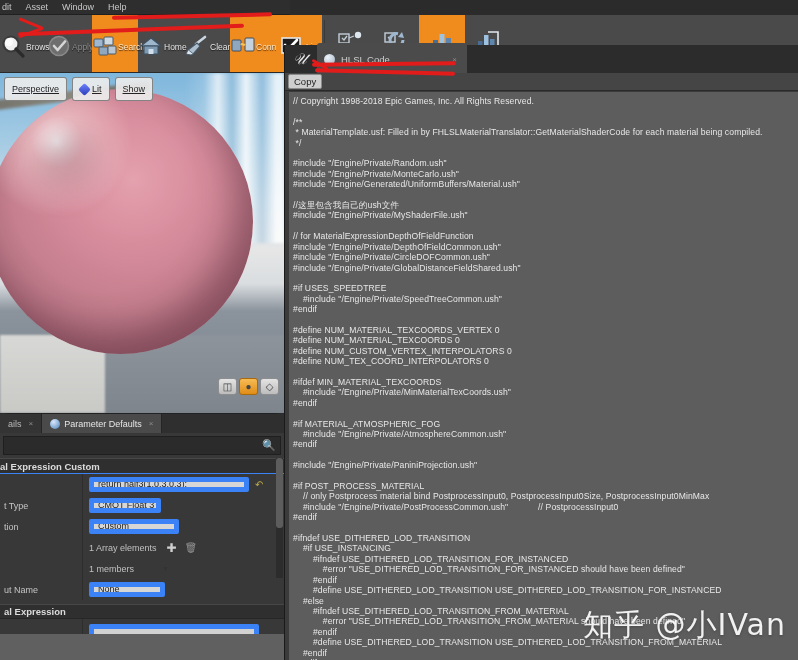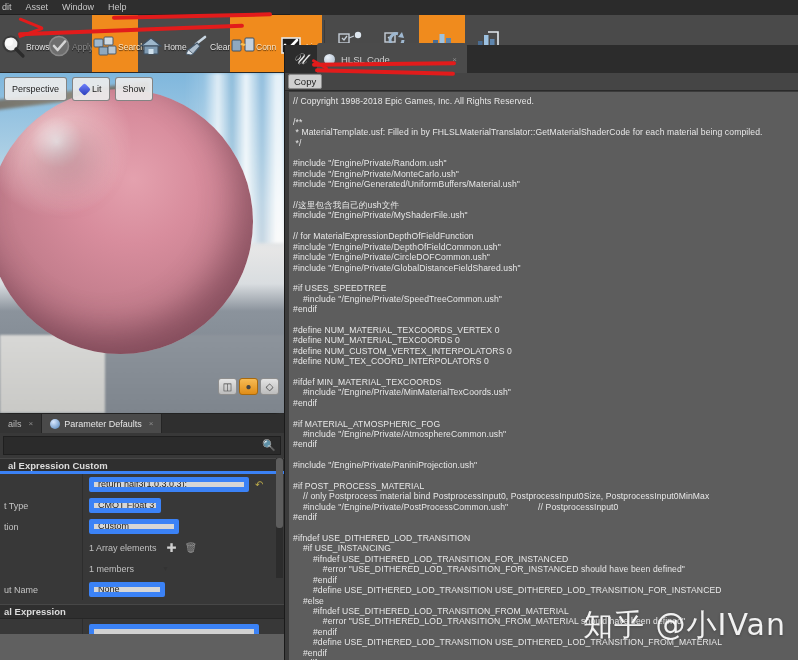--- a/index.html
+++ b/index.html
@@ -100,20 +100,21 @@
     filter:blur(10px);
   }
   .vp-toolbar-row{
     position:absolute; left:4px; top:4px; display:flex; gap:5px; align-items:center;
   }
   .vpbtn{
     height:24px; padding:0 7px; border-radius:3px;
     background:rgba(235,235,235,.92); border:1px solid rgba(120,120,120,.9);
     color:#232323; font-size:9px; line-height:14px; display:flex; align-items:center; gap:3px;
     white-space:nowrap;
+    text-decoration:underline;
   }
   .lit-diamond{
     width:9px;height:9px;border-radius:2px;
     background:linear-gradient(135deg,#6f84ff,#2b3bb8);
     transform:rotate(45deg);
   }
   .vp-corner{
     position:absolute; right:5px; bottom:18px; display:flex; gap:2px;
   }
   .vpcb{
@@ -141,23 +142,23 @@
   }
   .dtab .x{ font-size:8px; color:#8d8d8d; margin-left:3px; }
   .dsearch{
     height:19px; margin:3px 3px 0 3px; background:#2b2b2b;
     border:1px solid #1f1f1f; display:flex; align-items:center;
     justify-content:flex-end; padding-right:4px;
   }
   .dsearch .mag{ font-size:11px; color:#cfcfcf; }
   .dcat{
     height:16px; background:#2f2f2f; margin-top:3px;
-    display:flex; align-items:center; padding-left:8px;
+    display:flex; align-items:center; padding-left:0;
     font-size:9.5px; font-weight:bold; color:#dcdcdc;
-    border-top:1px solid #474747; border-bottom:3px solid #3b82f6;
+    border-top:1px solid #474747; border-bottom:1px solid #3b82f6;
   }
   .drow{
     display:flex; align-items:center; height:21px; padding-left:4px;
   }
   .drow .rlabel{ width:78px; font-size:9px; color:#c4c4c4; white-space:nowrap; }
   .drow .rsplit{ width:1px; align-self:stretch; background:#2d2d2d; margin-right:6px; }
   .fld{
     height:15px; background:#d6d6d6; border:5px solid #3b82f6; border-radius:2px;
     font-size:9px; color:#1c1c1c; padding:0 4px; line-height:13px;
     display:flex; align-items:center; white-space:nowrap; overflow:hidden;

